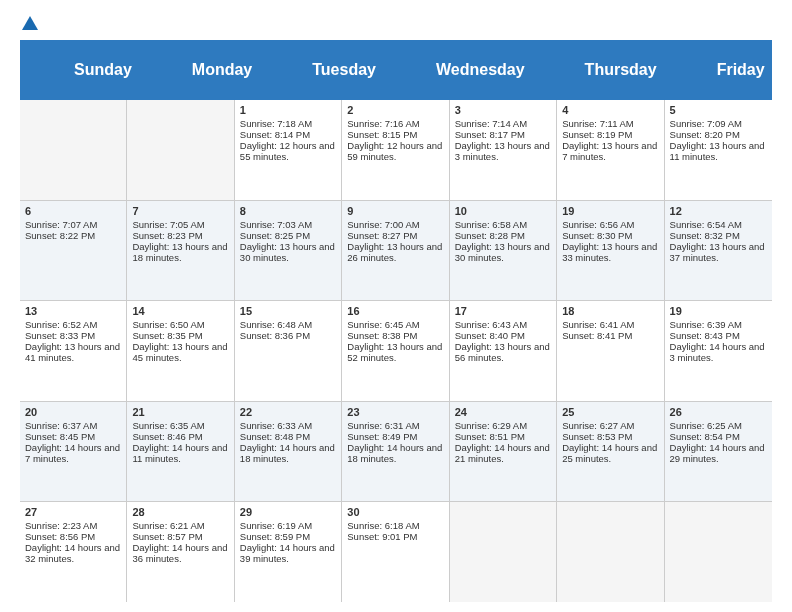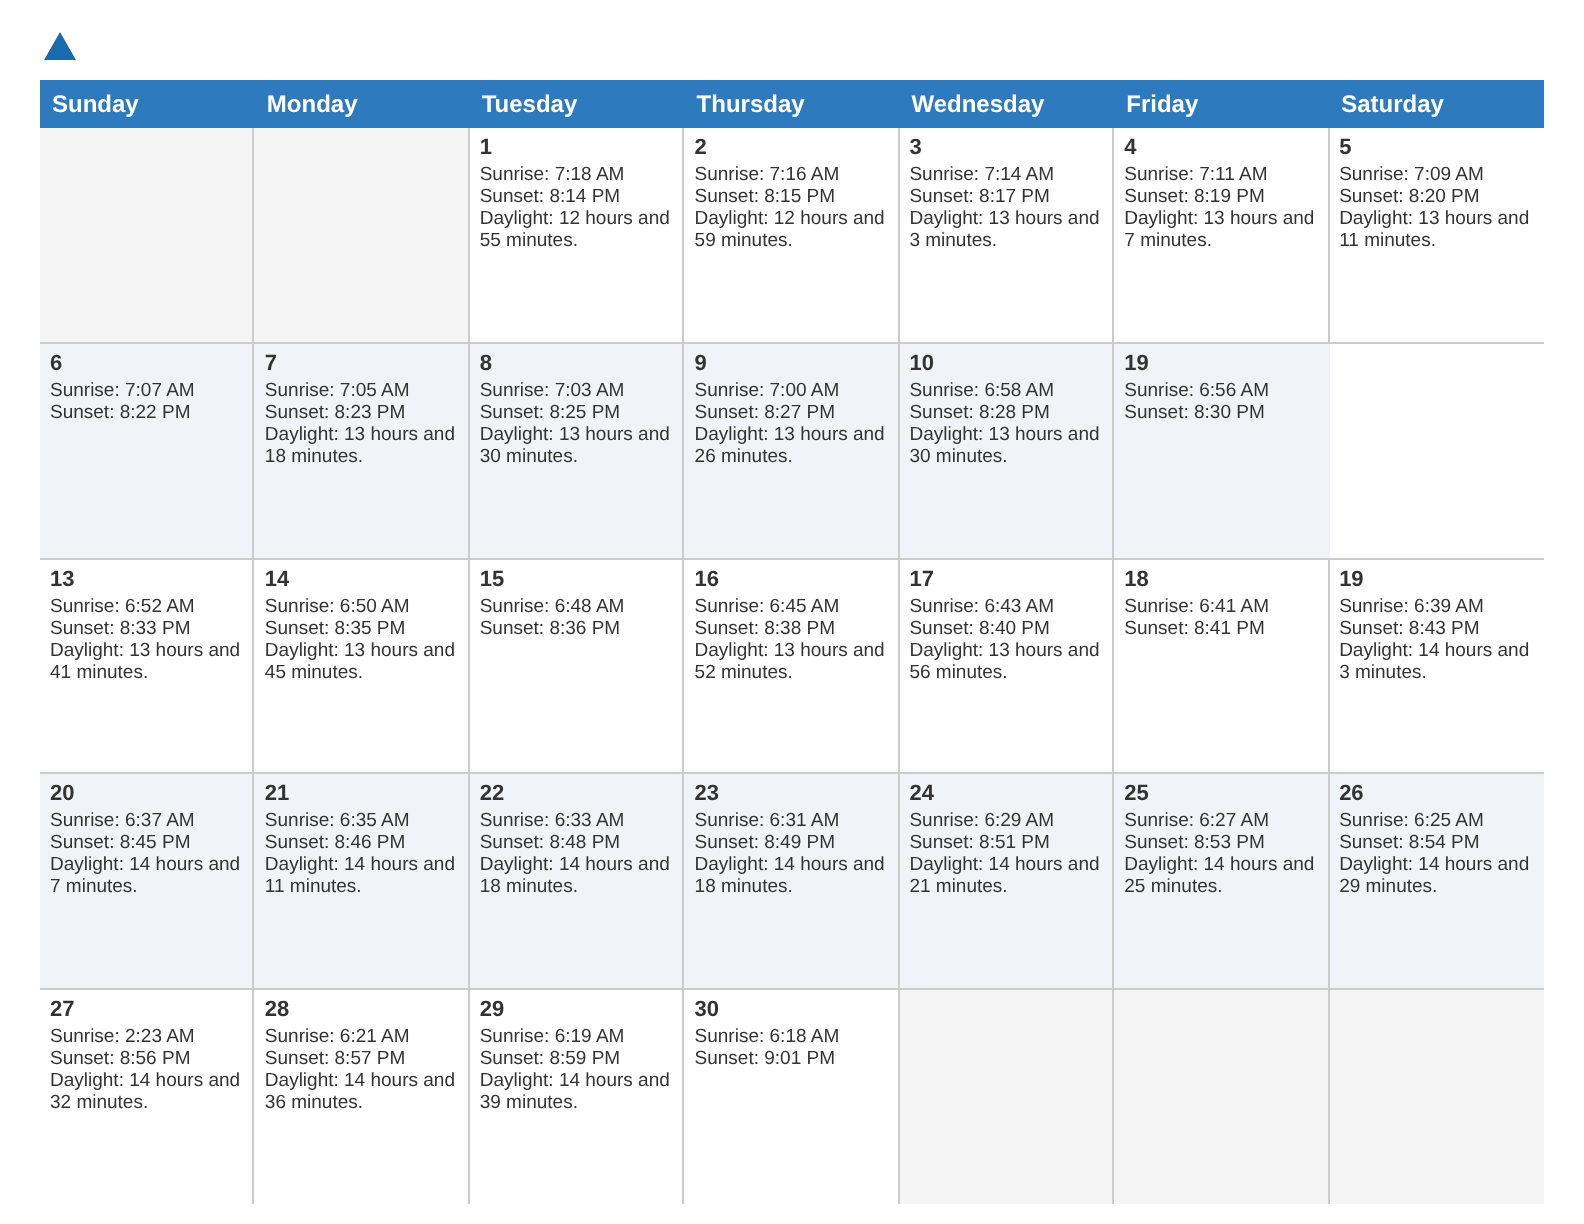--- a/index.html
+++ b/index.html
@@ -68,24 +68,25 @@
       display: flex;
       flex-direction: column;
     }
     .cal-header {
       display: grid;
       grid-template-columns: repeat(7, 1fr);
       background: #2e7abf;
     }
     .cal-header-cell {
       color: #fff;
-      font-size: 12px;
-      font-weight: bold;
-      padding: 5px 6px;
+      font-size: 16px;
+      font-weight: bold;
+      padding: 21px 6px;
       text-align: left;
+      margin-left: 48px;
     }
     .cal-body {
       flex: 1;
       display: flex;
       flex-direction: column;
     }
     .cal-row {
       display: grid;
       grid-template-columns: repeat(7, 1fr);
       flex: 1;
@@ -144,22 +145,22 @@
       <div class="title-month"></div>
       <div class="title-location"></div>
     </div>
   </div>
 
   <div class="calendar">
     <div class="cal-header">
     <div class="cal-header-cell">Sunday</div>
         <div class="cal-header-cell">Monday</div>
         <div class="cal-header-cell">Tuesday</div>
+        <div class="cal-header-cell">Wednesday</div>
         <div class="cal-header-cell">Thursday</div>
-        <div class="cal-header-cell">Wednesday</div>
         <div class="cal-header-cell">Friday</div>
         <div class="cal-header-cell">Saturday</div>
       </div>
     <div class="cal-body">
     <div class="cal-row">
           <div class="cal-cell empty"></div>
           <div class="cal-cell empty"></div>
           <div class="cal-cell">
             <div class="day-num">1</div>
             <div>Sunrise: 7:18 AM</div>
@@ -218,20 +219,27 @@
           <div class="cal-cell">
             <div class="day-num">10</div>
             <div>Sunrise: 6:58 AM</div>
             <div>Sunset: 8:28 PM</div>
             <div>Daylight: 13 hours and 30 minutes.</div>
           </div>
           <div class="cal-cell">
             <div class="day-num">19</div>
             <div>Sunrise: 6:56 AM</div>
             <div>Sunset: 8:30 PM</div>
+            <div>Daylight: 13 hours and 33 minutes.</div>
+          </div>
+          <div class="cal-cell">
+            <div class="day-num">12</div>
+            <div>Sunrise: 6:54 AM</div>
+            <div>Sunset: 8:32 PM</div>
+            <div>Daylight: 13 hours and 37 minutes.</div>
           </div>
         </div>
         <div class="cal-row">
           <div class="cal-cell">
             <div class="day-num">13</div>
             <div>Sunrise: 6:52 AM</div>
             <div>Sunset: 8:33 PM</div>
             <div>Daylight: 13 hours and 41 minutes.</div>
           </div>
           <div class="cal-cell">

